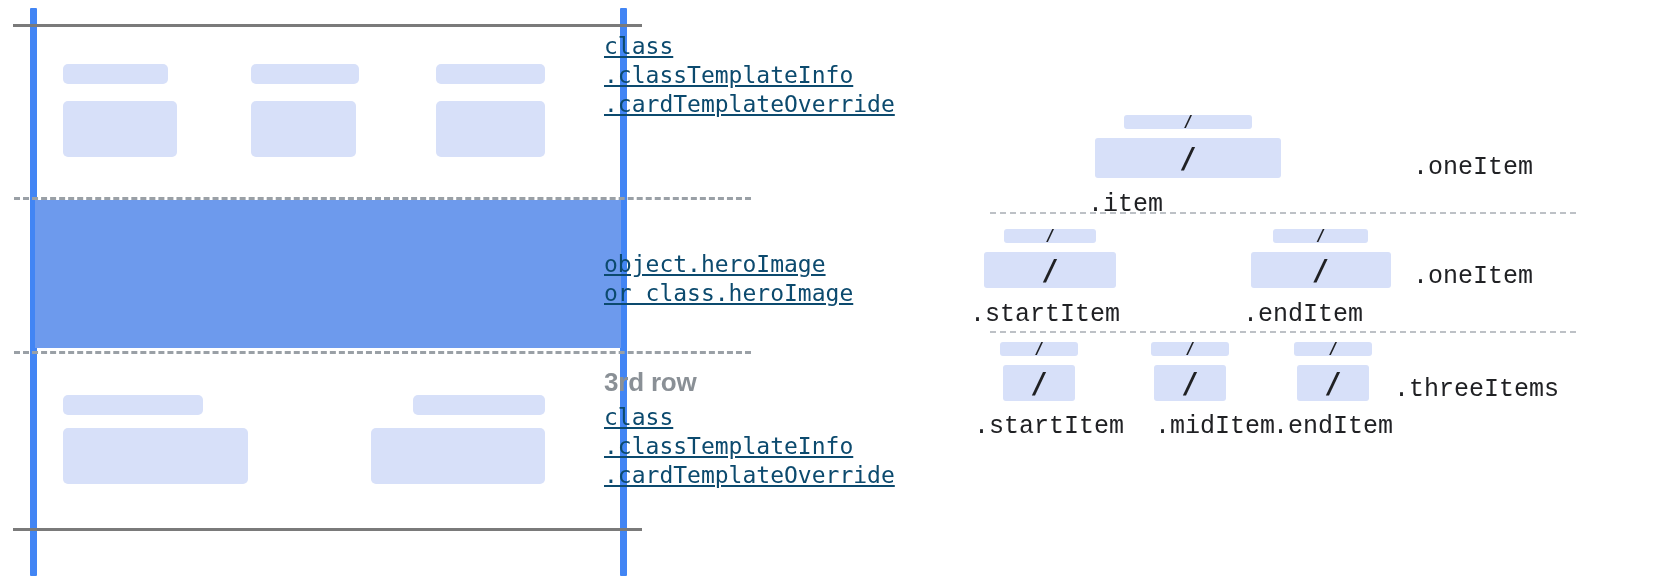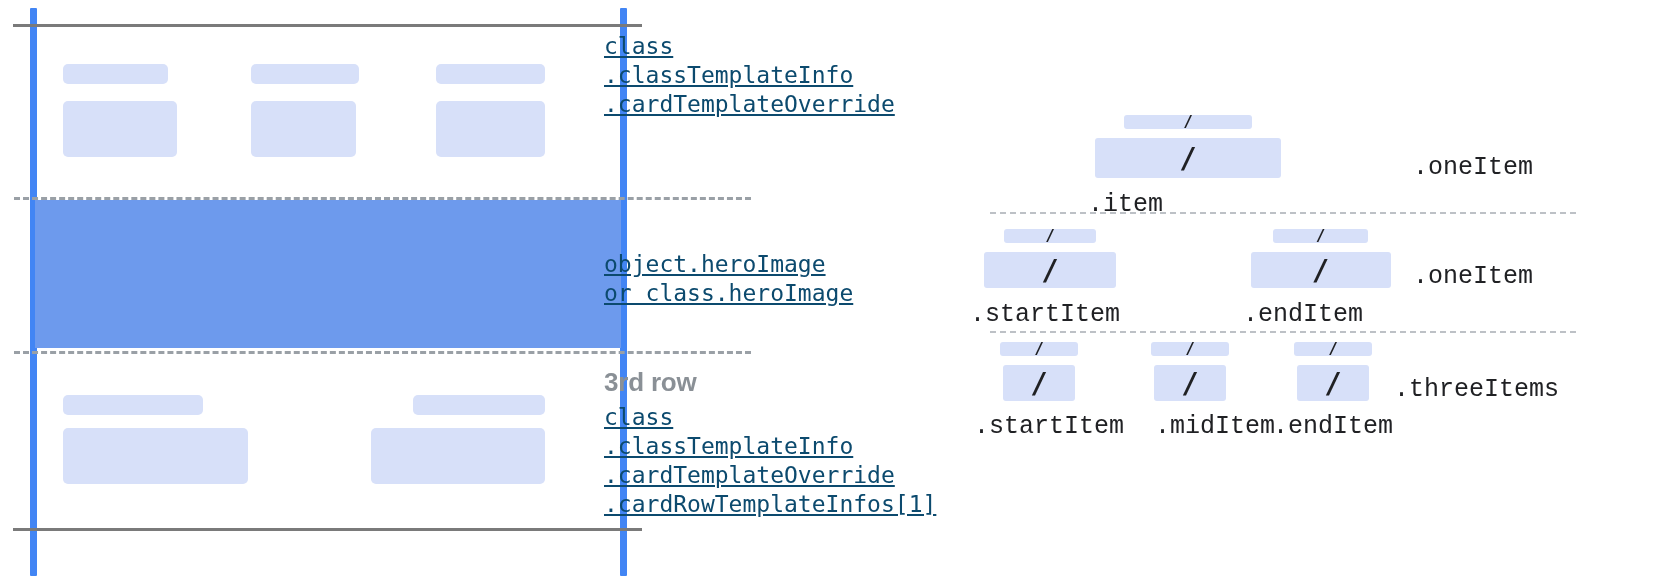--- a/index.html
+++ b/index.html
@@ -185,21 +185,20 @@
     <div class="ann" style="top:250px;">
       <div class="ann-code">object.heroImage</div>
       <div class="ann-code">or class.heroImage</div>
     </div>
 
     <div class="ann" style="top:369px;">
       <div class="ann-title">3rd row</div>
       <div class="ann-code">class</div>
       <div class="ann-code">.classTemplateInfo</div>
       <div class="ann-code">.cardTemplateOverride</div>
-      <div class="ann-code">.cardRowTemplateInfos[1]</div>
     </div>
   </div>
 
   <div id="right-diagram">
 
     <div class="slot" style="left:128px; top:115px; width:200px;">
       <div class="bar-top" style="width:128px; height:14px;">
         <span class="slash">/</span>
       </div>
       <div class="bar-main" style="width:186px; height:40px; margin-top:9px;">

